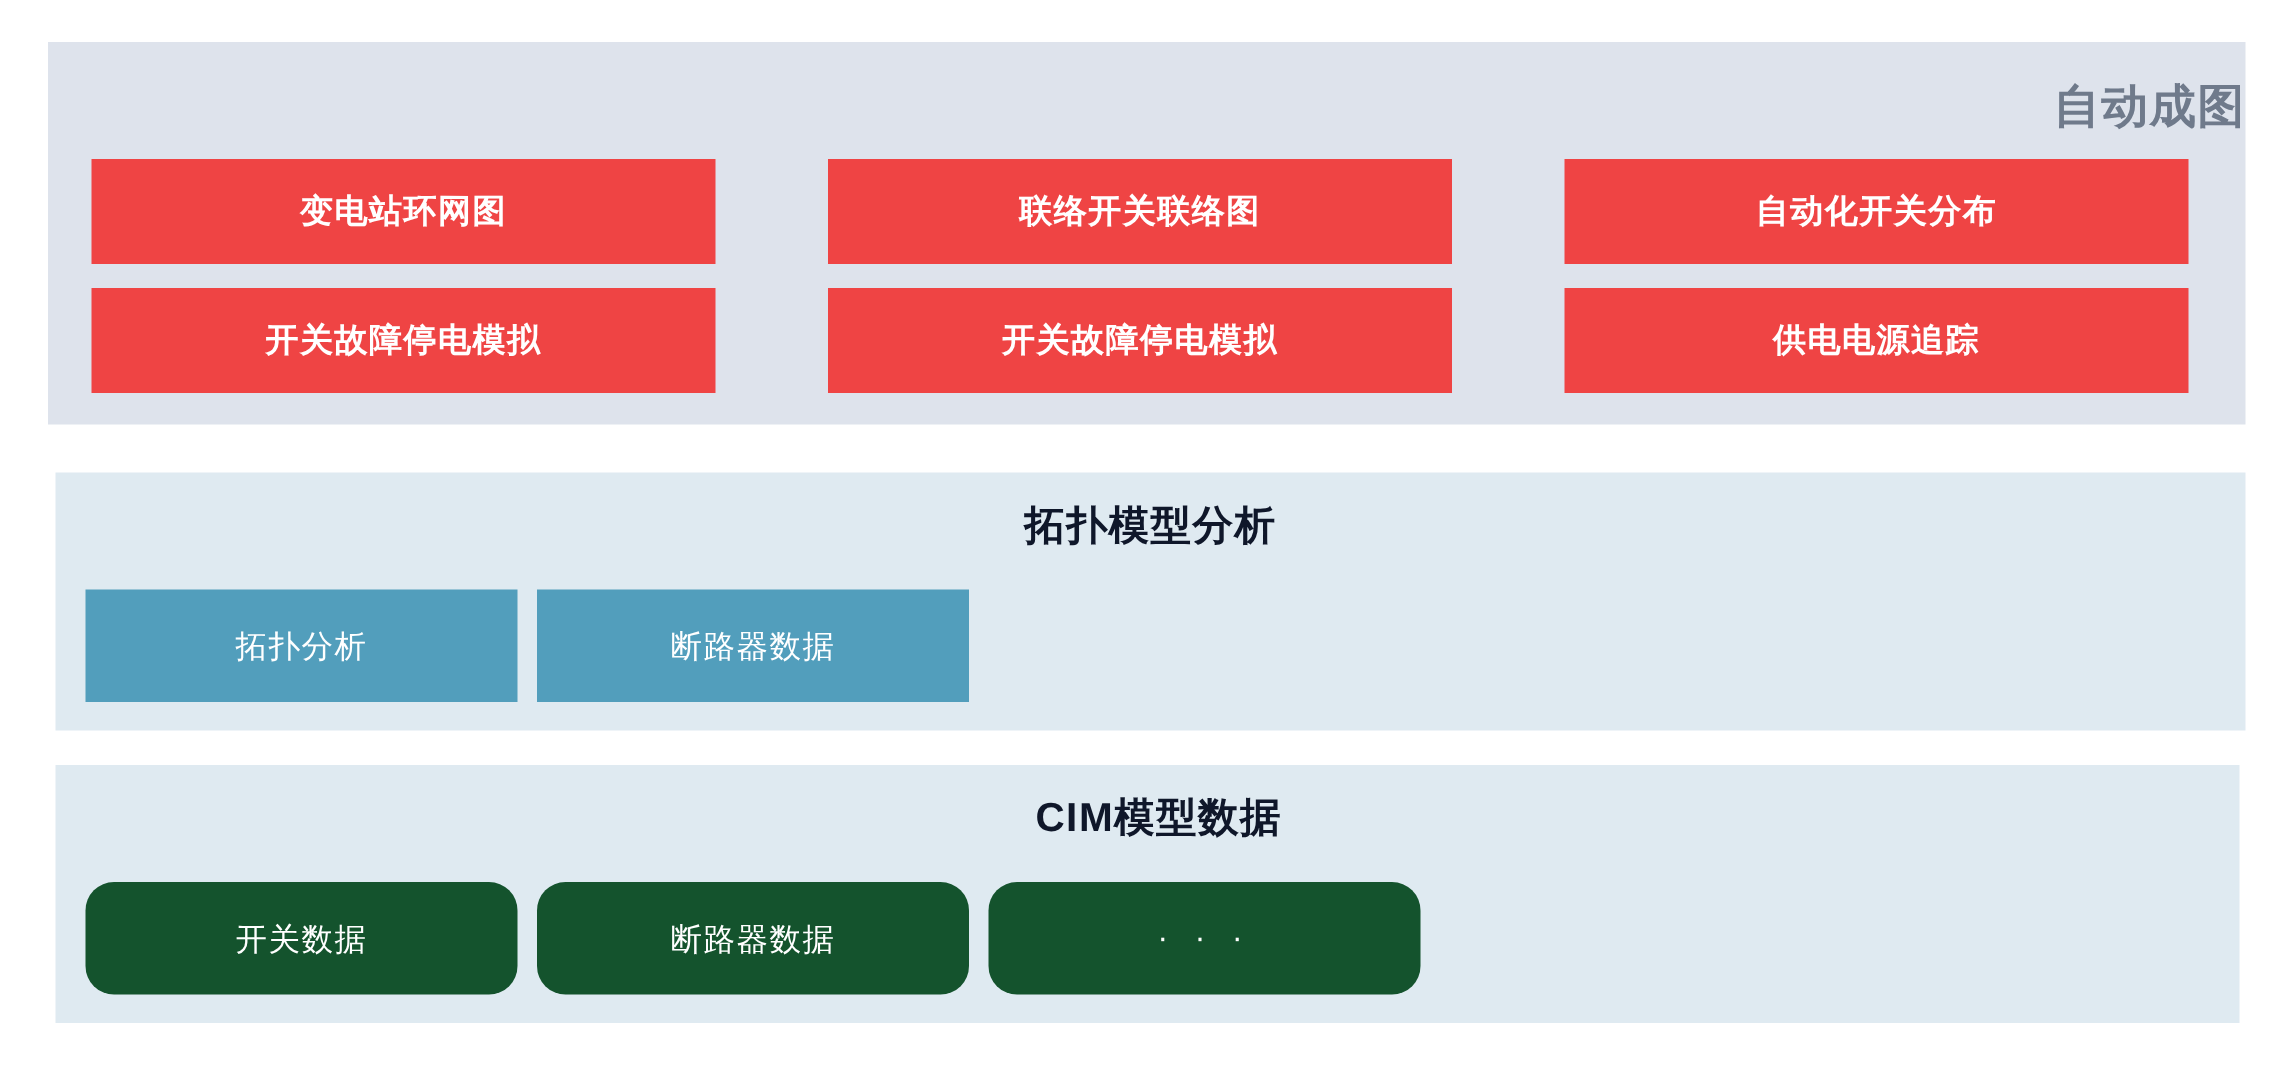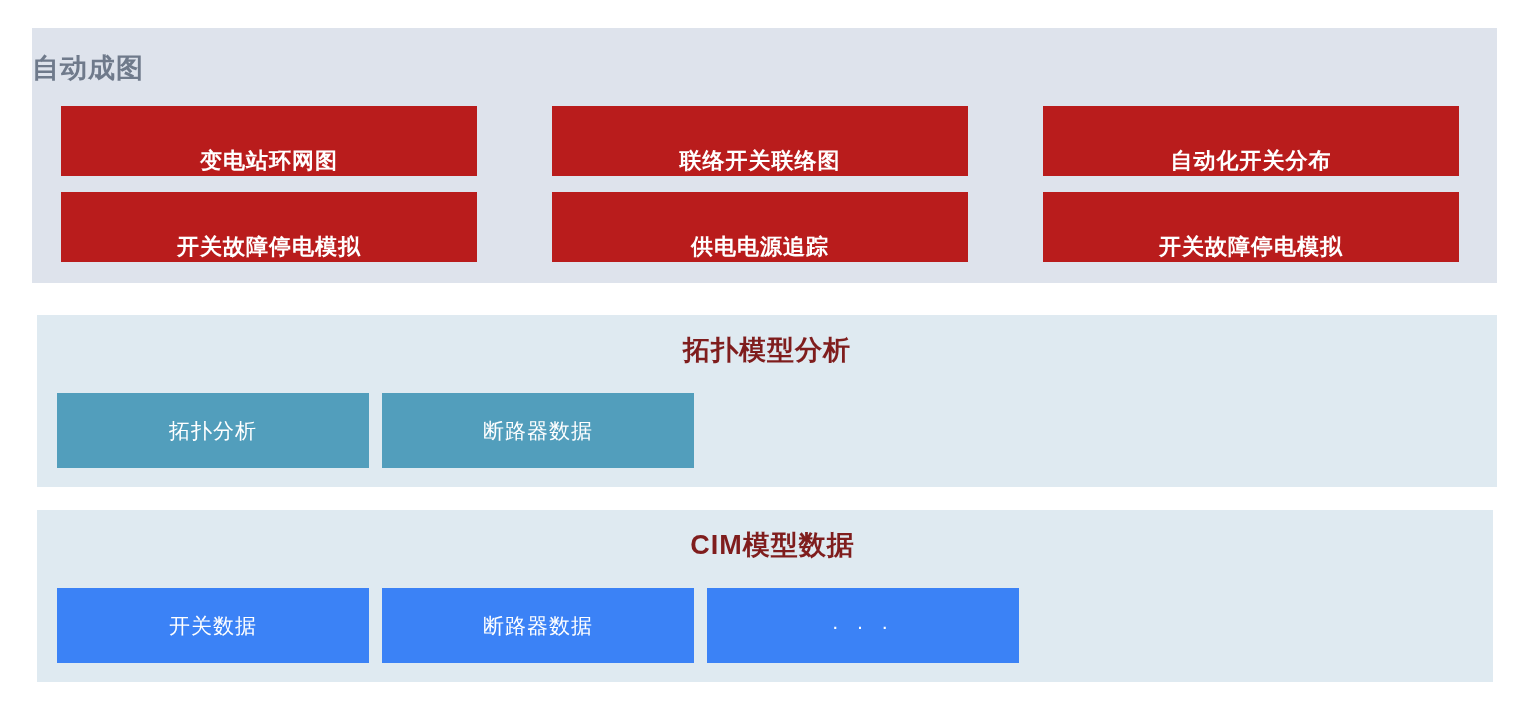--- a/index.html
+++ b/index.html
@@ -23,63 +23,63 @@
   .panel-auto {
     position: absolute;
     left: 32px;
     top: 28px;
     width: 1465px;
     height: 255px;
     background: #dee3ec;
     box-sizing: border-box;
   }
   .panel-auto .panel-title {
-    text-align: left;
+    text-align: right;
     color: #6f7a8b;
-    font-size: 27px;
+    font-size: 31px;
     font-weight: bold;
     letter-spacing: 1px;
     line-height: 1;
     padding-top: 27px;
   }
   .auto-grid {
     position: absolute;
     left: 29px;
     top: 78px;
     width: 1400px;
     display: flex;
     flex-wrap: wrap;
     column-gap: 75px;
     row-gap: 16px;
   }
   .btn-auto {
     width: 416px;
     height: 70px;
-    background: #b91c1c;
+    background: #ef4444;
     color: #ffffff;
     font-size: 22px;
     font-weight: bold;
     letter-spacing: 1px;
     display: flex;
-    align-items: flex-end;
+    align-items: center;
     justify-content: center;
     box-sizing: border-box;
     cursor: pointer;
   }
 
   
   .panel-band {
     position: absolute;
     left: 37px;
     background: #dfeaf1;
     box-sizing: border-box;
   }
   .panel-band .panel-title {
     text-align: center;
-    color: #7f1d1d;
+    color: #0f172a;
     font-size: 27px;
     font-weight: bold;
     letter-spacing: 1px;
     line-height: 1;
     padding-top: 22px;
   }
   .panel-topo {
     top: 315px;
     width: 1460px;
     height: 172px;
@@ -91,34 +91,34 @@
     padding-left: 15px;
   }
   .band-grid {
     position: absolute;
     left: 20px;
     top: 78px;
     display: flex;
     column-gap: 13px;
   }
   .btn-band {
-    width: 312px;
+    width: 288px;
     height: 75px;
     color: #ffffff;
     font-size: 21px;
     font-weight: normal;
     letter-spacing: 1px;
     display: flex;
     align-items: center;
     justify-content: center;
     box-sizing: border-box;
     cursor: pointer;
   }
   .panel-topo .btn-band { background: #529ebc; }
-  .panel-cim  .btn-band { background: #3b82f6; }
+  .panel-cim  .btn-band { background: #14532d; border-radius: 19px; }
   .panel-cim .band-grid { left: 20px; }
   .ellipsis-label { letter-spacing: 6px; }
 </style>
 </head>
 <body>
 
 <div class="stack">
 
   <section class="panel-auto">
     <div class="panel-title">自动成图</div>
@@ -130,24 +130,24 @@
       <div class="btn-auto">
         <span>联络开关联络图</span>
       </div>
       <div class="btn-auto">
         <span>自动化开关分布</span>
       </div>
       <div class="btn-auto">
         <span>开关故障停电模拟</span>
       </div>
       <div class="btn-auto">
-        <span>供电电源追踪</span>
+        <span>开关故障停电模拟</span>
       </div>
       <div class="btn-auto">
-        <span>开关故障停电模拟</span>
+        <span>供电电源追踪</span>
       </div>
     </div>
   </section>
 
   <section class="panel-band panel-topo">
     <div class="panel-title">拓扑模型分析</div>
 
     <div class="band-grid">
       <div class="btn-band">
         <span>拓扑分析</span>

